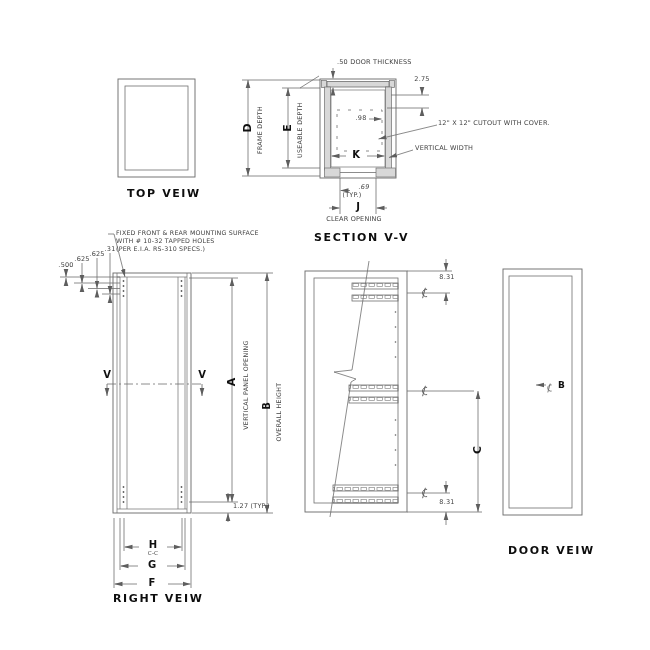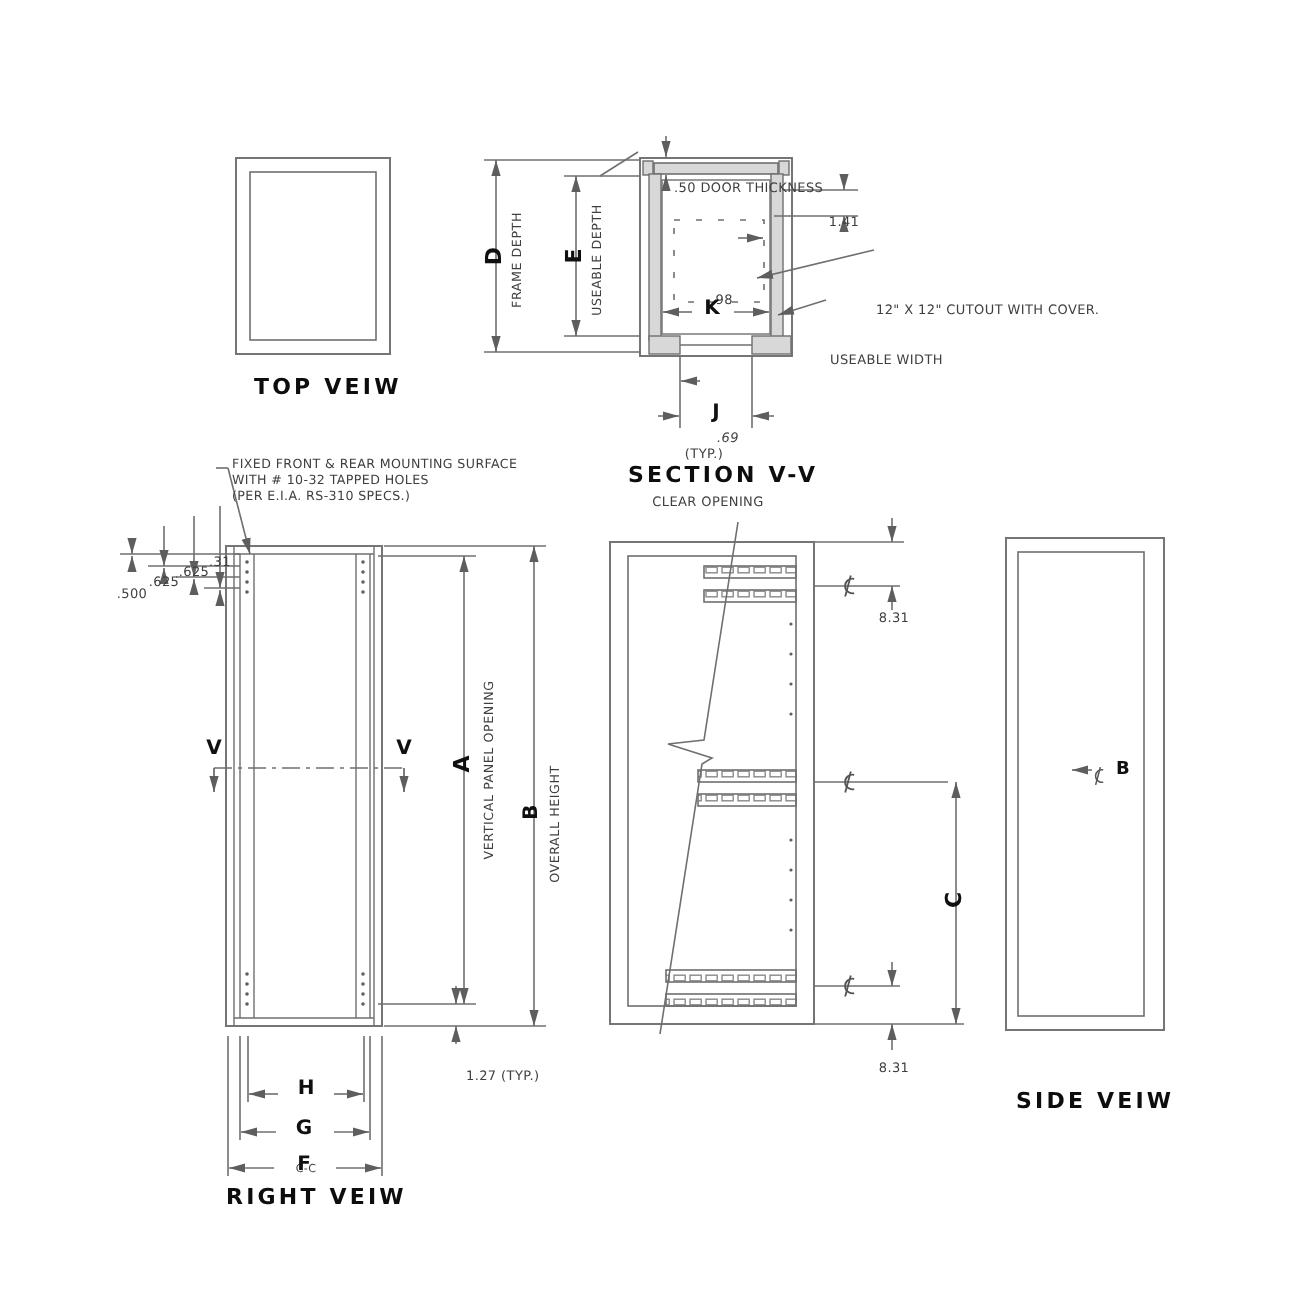--- a/index.html
+++ b/index.html
@@ -1,19 +1,19 @@
 <!DOCTYPE html>
 <html><head>
 <meta charset="utf-8">
 <style>
   html,body{margin:0;padding:0;background:#fff;}
   .sheet{position:relative;width:650px;height:650px;background:#ffffff;overflow:hidden;
          font-family:"DejaVu Sans",sans-serif;color:#3a3a3a;}
   .sheet svg{position:absolute;left:0;top:0;}
-  .lbl{position:absolute;font-size:6.5px;line-height:1.15;color:#3f3f3f;white-space:nowrap;letter-spacing:.2px;margin-top:32px;}
+  .lbl{position:absolute;font-size:6.5px;line-height:1.15;color:#3f3f3f;white-space:nowrap;letter-spacing:.2px;}
   .lbl.c{transform:translateX(-50%);}
   .note{position:absolute;font-size:6.3px;line-height:1.2;color:#3f3f3f;white-space:nowrap;letter-spacing:.2px;}
   .dim{position:absolute;font-size:10px;font-weight:bold;color:#101010;white-space:nowrap;}
   .dim.c{transform:translateX(-50%);}
   .rot{position:absolute;white-space:nowrap;transform:translate(-50%,-50%) rotate(-90deg);}
   .rot.small{font-size:6.3px;color:#3f3f3f;letter-spacing:.3px;}
   .rot.big{font-size:11px;font-weight:bold;color:#101010;}
   .title{position:absolute;font-size:11px;font-weight:bold;color:#0d0d0d;letter-spacing:1.6px;white-space:nowrap;}
   .tiny{font-size:5.5px;}
 </style>
@@ -214,24 +214,24 @@
       <line x1="546" y1="385" x2="536" y2="385" marker-end="url(#ah)" stroke-width="0.8"></line>
       <use href="#clsym" transform="translate(549,388) scale(0.85)"></use>
     </g>
 
   </g>
 </svg>
 
 <div class="title" style="left:127px;top:187px;">TOP VEIW</div>
 
 <div class="lbl" style="left:337px;top:59px;">.50 DOOR THICKNESS</div>
-<div class="lbl c" style="left:422px;top:76px;">1.41</div>
+<div class="lbl c" style="left:422px;top:76px;">2.75</div>
 <div class="lbl c" style="left:361px;top:115px;">.98</div>
 <div class="lbl" style="left:438px;top:120px;">12" X 12" CUTOUT WITH COVER.</div>
-<div class="lbl" style="left:415px;top:145px;">USEABLE WIDTH</div>
+<div class="lbl" style="left:415px;top:145px;">VERTICAL WIDTH</div>
 <div class="dim c" style="left:356px;top:149px;">K</div>
 <div class="lbl c" style="left:364px;top:184px;font-style:italic;">.69</div>
 <div class="lbl c" style="left:352px;top:192px;">(TYP.)</div>
 <div class="dim c" style="left:358px;top:201px;">J</div>
 <div class="lbl c" style="left:354px;top:216px;">CLEAR OPENING</div>
 <div class="title" style="left:314px;top:231px;text-align:right;">SECTION V-V</div>
 <div class="rot big" style="left:247px;top:128px;">D</div>
 <div class="rot small" style="left:259px;top:130px;">FRAME DEPTH</div>
 <div class="rot big" style="left:287px;top:128px;">E</div>
 <div class="rot small" style="left:299px;top:130px;">USEABLE DEPTH</div>
@@ -254,15 +254,15 @@
 <div class="lbl c tiny" style="left:153px;top:550px;">C-C</div>
 <div class="dim c" style="left:152px;top:559px;">G</div>
 <div class="dim c" style="left:152px;top:577px;">F</div>
 <div class="title" style="left:113px;top:592px;">RIGHT VEIW</div>
 
 <div class="lbl c" style="left:447px;top:274px;">8.31</div>
 <div class="lbl c" style="left:447px;top:499px;">8.31</div>
 <div class="rot big" style="left:477px;top:450px;">C</div>
 
 <div class="dim" style="left:558px;top:380px;font-size:9px;">B</div>
-<div class="title" style="left:508px;top:544px;">SIDE VEIW</div>
+<div class="title" style="left:508px;top:544px;">DOOR VEIW</div>
 
 </div>
 
 </body></html>

